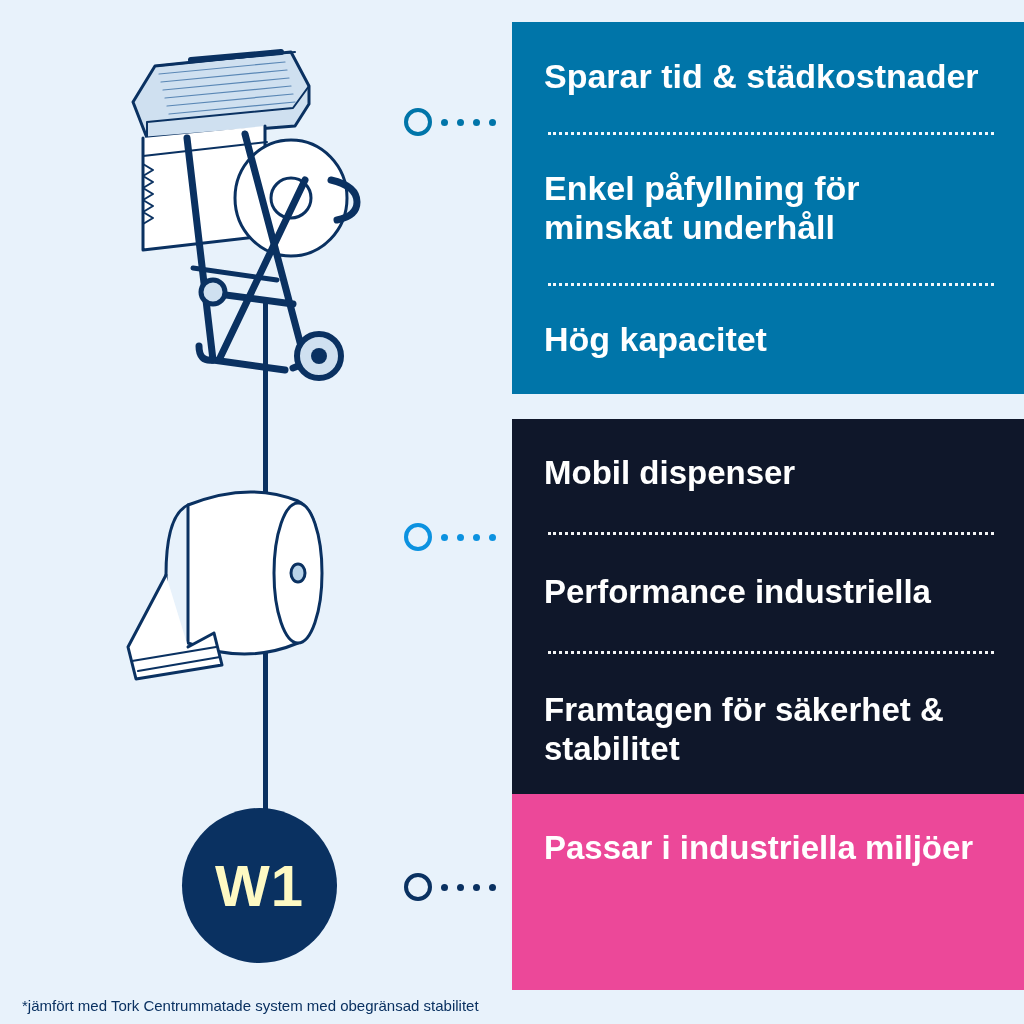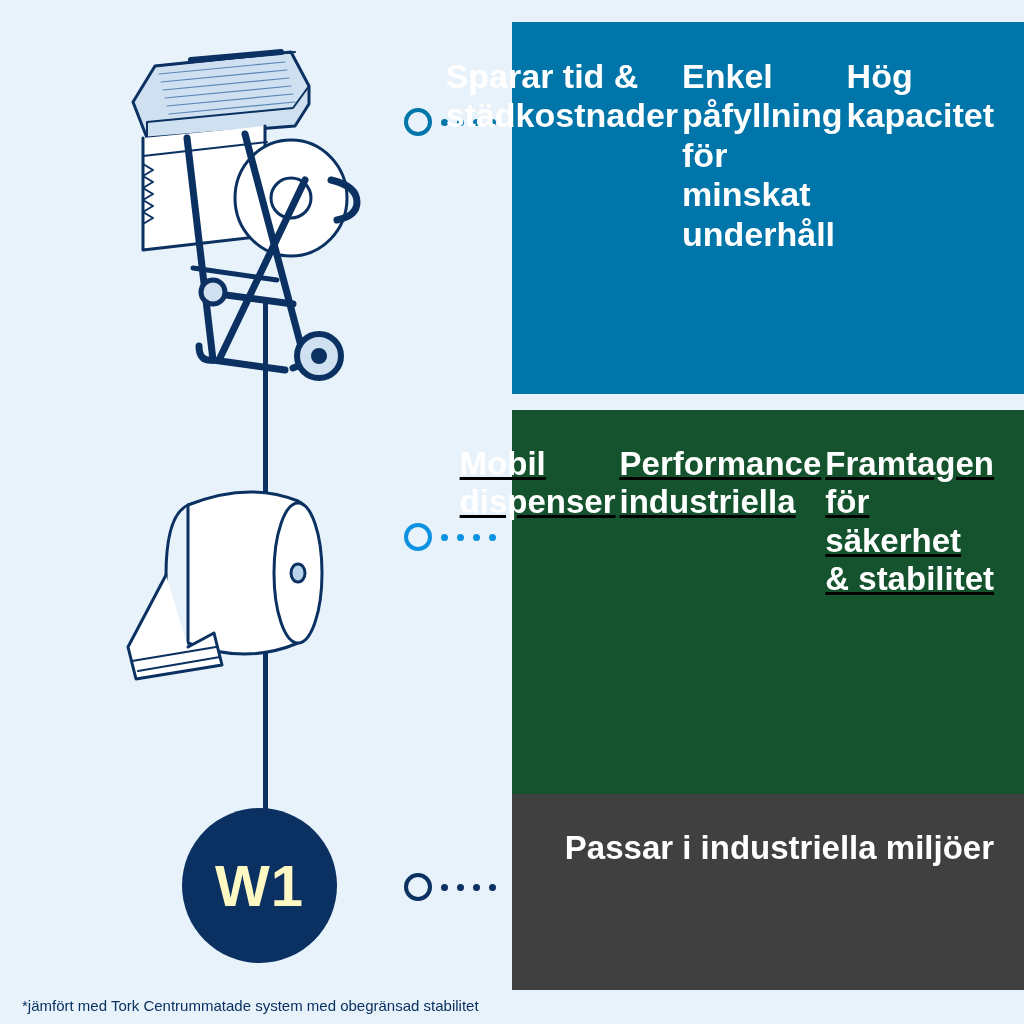--- a/index.html
+++ b/index.html
@@ -77,37 +77,37 @@
   }
 
   
   .panel {
     position: absolute;
     left: 512px;
     width: 512px;
     box-sizing: border-box;
     padding: 26px 30px 26px 32px;
     display: flex;
-    justify-content: flex-end;
+    flex-direction: column;
+    justify-content: space-between;
   }
   .panel-1 {
     top: 22px;
     height: 372px;
     background: #0075a9;
   }
   .panel-2 {
-    top: 410px;
+    top: 419px;
     height: 384px;
-    background: #14532d;
-    text-decoration: underline;
+    background: #0f172a;
   }
   .panel-3 {
     top: 794px;
     height: 196px;
-    background: #404040;
+    background: #ec4899;
   }
   .panel .item {
     color: #ffffff;
     font-size: 33px;
     font-weight: bold;
     line-height: 1.16;
     padding: 9px 0;
   }
   .panel-1 .item { font-size: 34px; }
   .panel-2 .item { font-size: 33px; }

